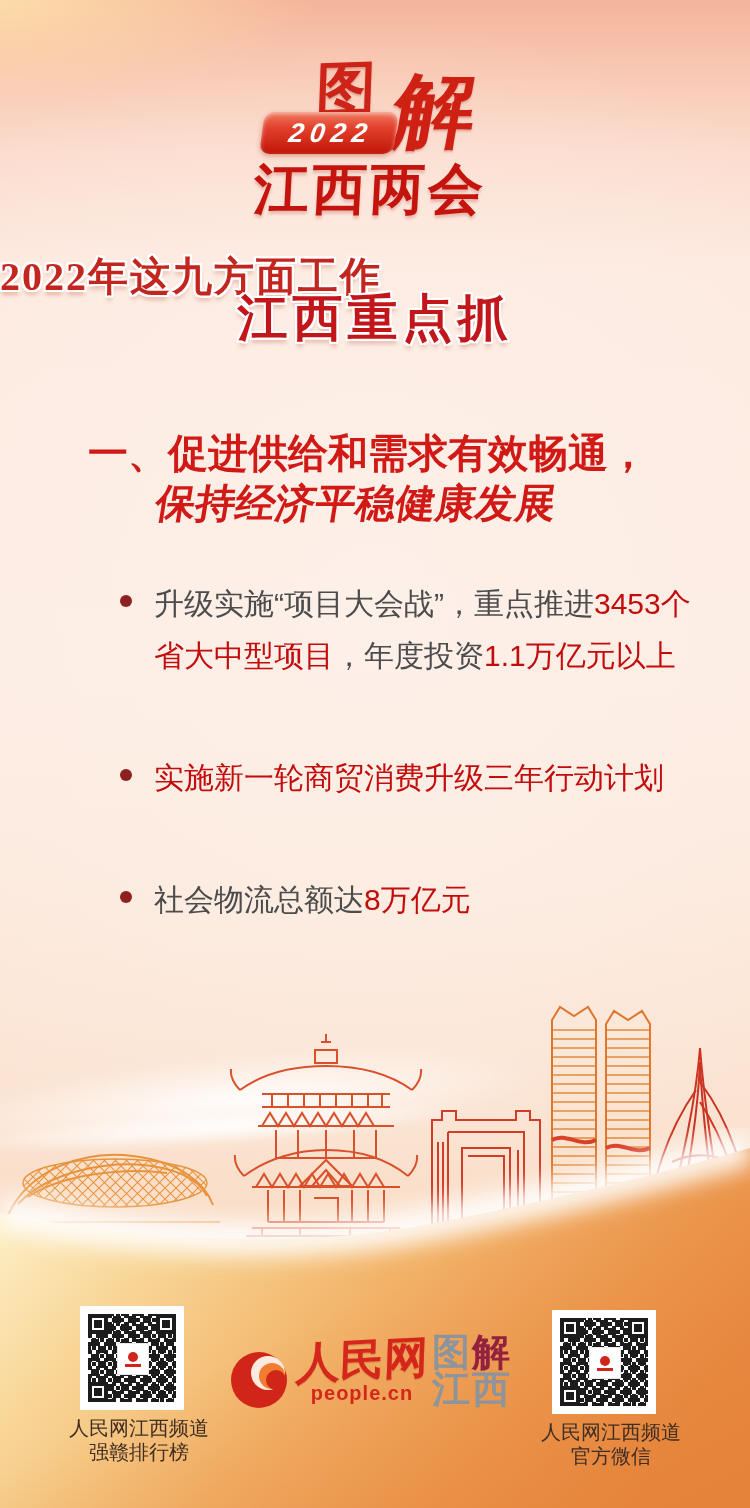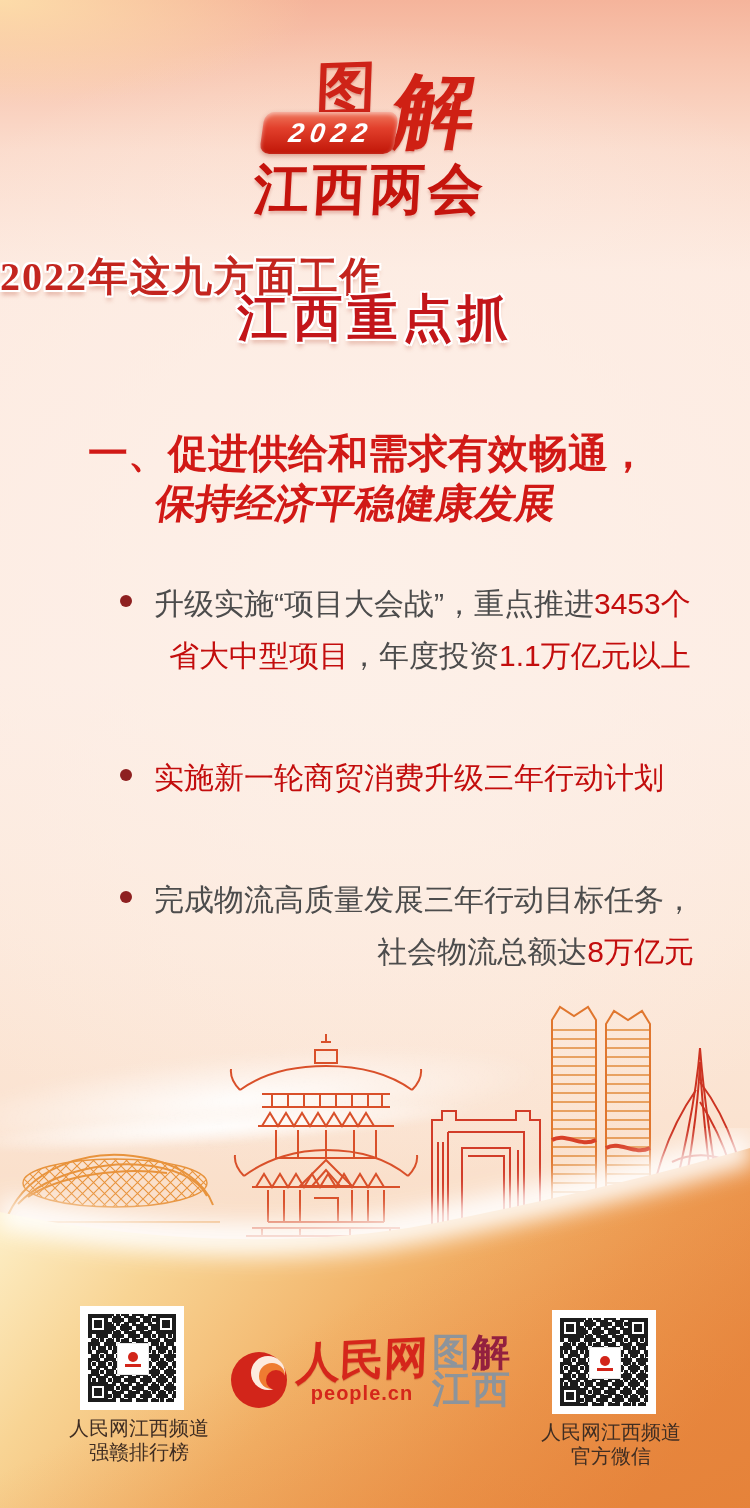--- a/index.html
+++ b/index.html
@@ -29,21 +29,21 @@
     text-shadow:-2px -2px 0 #fff,0 -2px 0 #fff,2px -2px 0 #fff,-2px 0 0 #fff,2px 0 0 #fff,
       -2px 2px 0 #fff,0 2px 0 #fff,2px 2px 0 #fff,0 5px 4px rgba(182,74,52,.35);}
   .title1{position:absolute;left:0;top:249px;width:750px;z-index:5;
     font-family:"Liberation Serif","DejaVu Serif",serif;font-size:40px;font-weight:700;color:#c3251f;letter-spacing:2px;}
   .title2{position:absolute;left:0;top:285px;width:750px;text-align:center;z-index:5;
     font-size:50px;font-weight:900;color:#c3161a;letter-spacing:5px;}
   
   .section{position:absolute;left:88px;top:428px;z-index:5;font-size:40px;font-weight:800;color:#d11916;line-height:50px;white-space:nowrap;}
   .section .l2{margin-left:64px;transform:skewX(-9deg);transform-origin:left bottom;}
   
-  .bullets{position:absolute;left:120px;top:578px;width:615px;z-index:5;text-align:right;}
+  .bullets{position:absolute;left:120px;top:578px;width:615px;z-index:5;}
   .bullet{display:flex;margin-bottom:70px;}
   .dot{flex:none;width:12px;height:12px;border-radius:50%;background:#8e2020;margin:17px 22px 0 0;}
   .btext{font-size:30px;line-height:52px;}
   .bline{white-space:nowrap;}
   .seg-gray{color:#4c4c4c;}
   .seg-red{color:#c30d0d;}
   
   .streak1{position:absolute;left:-60px;top:1055px;width:600px;height:90px;z-index:1;
     background:radial-gradient(closest-side,rgba(255,255,255,.95),rgba(255,255,255,0));
     transform:rotate(-5deg);filter:blur(5px);}
@@ -112,21 +112,20 @@
     </div>
     <div class="bullet">
       <span class="dot"></span>
       <div class="btext">
         <div class="bline"><span class="seg-red">实施新一轮商贸消费升级三年行动计划</span></div>
       </div>
     </div>
     <div class="bullet">
       <span class="dot"></span>
       <div class="btext">
-        <div class="bline"><span class="seg-gray">完成物流高质量发展三年行动目标任务，</span></div>
         <div class="bline"><span class="seg-gray">社会物流总额达</span><span class="seg-red">8万亿元</span></div>
       </div>
     </div>
   </div>
 
   <div class="streak1"></div>
   <div class="streak2"></div>
 
   <svg class="skyline" width="750" height="250" viewBox="0 0 750 250">
     <defs>

